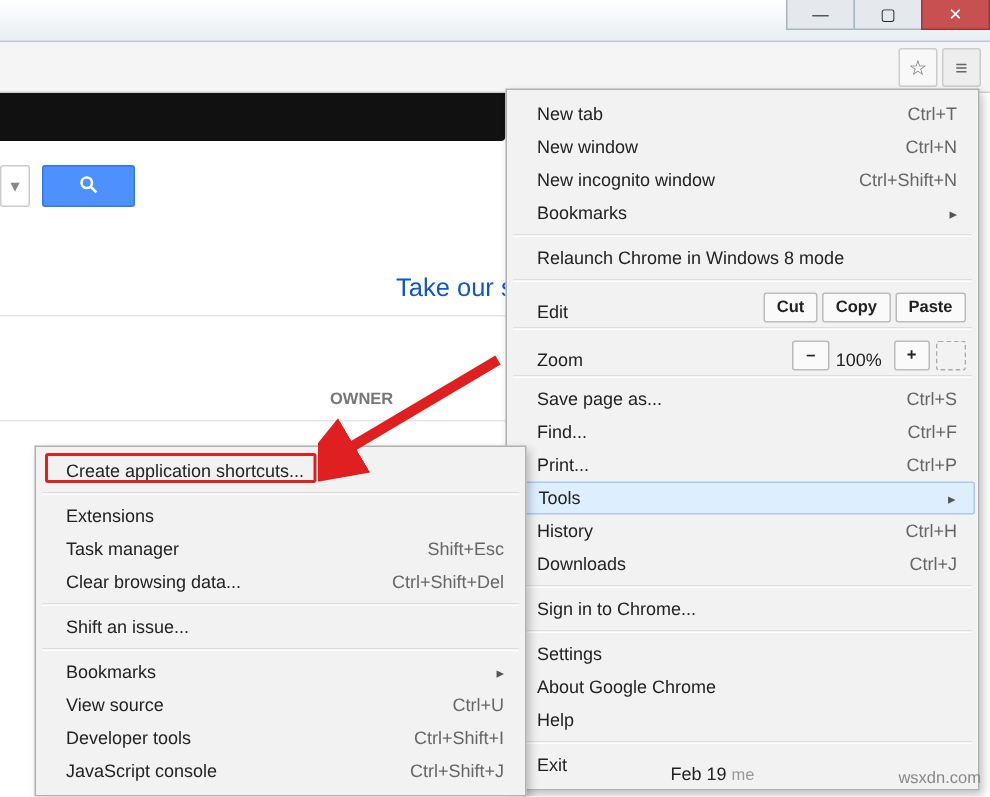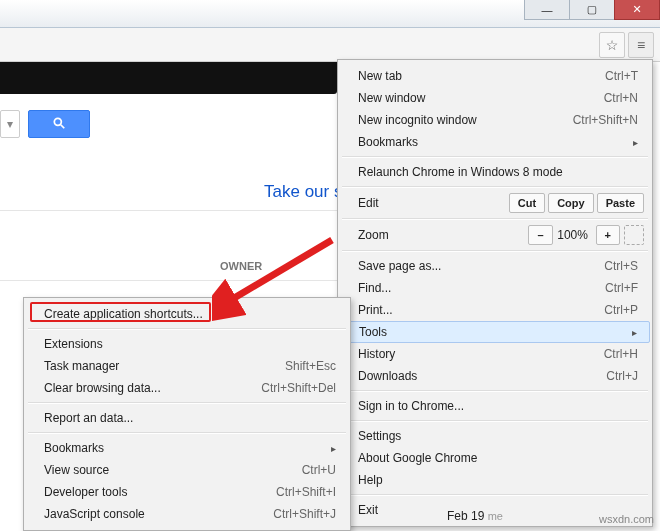--- a/index.html
+++ b/index.html
@@ -95,21 +95,21 @@
   .mi, .mi-hl {
     display:flex; align-items:center; justify-content:space-between;
     height:22px; padding:0 12px 0 18px;
     font-size:12px;
   }
   .mi-hl { background:#def; border:1px solid #aac8f0; border-radius:2px;}
   .mi .sc, .mi-hl .sc { color:#666; font-size:12px;}
   .sep { border-top:1px solid #ddd; border-bottom:1px solid #fff; margin:3px 2px;}
   .arrow::after { content:"▸"; color:#555; font-size:10px; margin-left:8px;}
   .edit-row, .zoom-row {
-    display:flex; align-items:center; height:24px; padding:0 6px 0 18px;
+    display:flex; align-items:flex-end; height:24px; padding:0 6px 0 18px;
   }
   .edit-row .lbl1, .zoom-row .lbl1 { flex:1; }
   .mini-btn {
     border:1px solid #bbb; background:#fafafa; height:20px;
     padding:0 8px; font-size:11px; margin-left:3px;
     display:flex; align-items:center; border-radius:2px;font-weight:bold;
   }
   .zoom-val { width:40px; text-align:center; font-size:12px;}
   .fs-icon { width:20px; height:20px; border:1px dashed #aaa; border-radius:2px; margin-left:4px;}
 
@@ -245,21 +245,21 @@
   <div class="mi">
       <span>Task manager</span>
       <span class="sc">Shift+Esc</span>
     </div>
   <div class="mi">
       <span>Clear browsing data...</span>
       <span class="sc">Ctrl+Shift+Del</span>
     </div>
   <div class="sep"></div>
   <div class="mi">
-      <span>Report an data...</span>
+      <span>Shift an issue...</span>
     </div>
   <div class="sep"></div>
   <div class="mi">
       <span>Bookmarks</span>
       <span class="arrow"></span>
     </div>
   <div class="mi">
       <span>View source</span>
       <span class="sc">Ctrl+U</span>
     </div>

